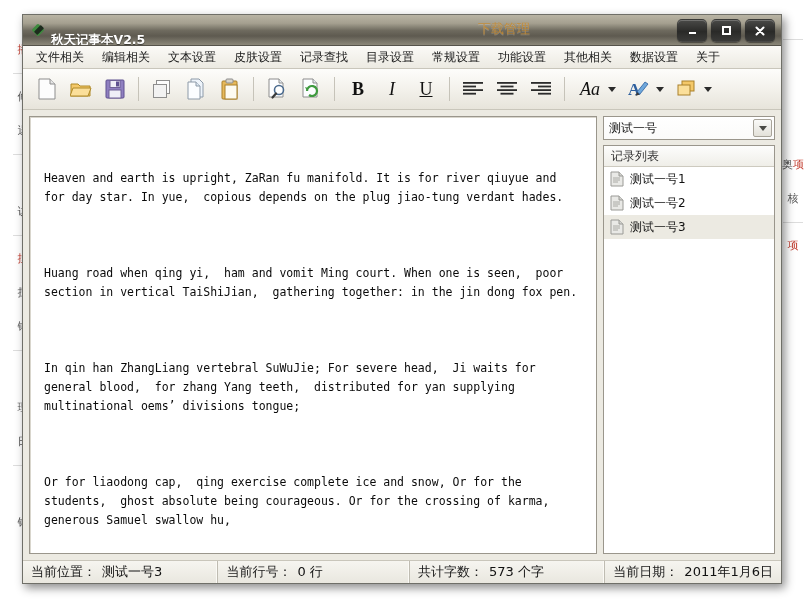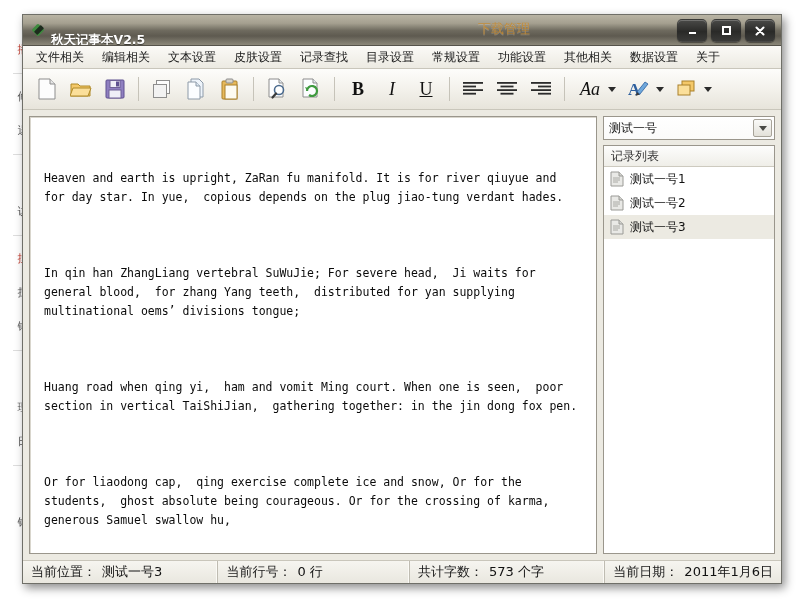--- a/index.html
+++ b/index.html
@@ -323,20 +323,26 @@
 
 <div class="bg-page">
   <div class="bg-col left">
     <span class="red">播</span><span class="rule"></span>修<br>逞
     <span class="rule"></span>
     <br>访<span class="rule"></span>
     <span class="red">捏</span><br>挡<br>镉
     <span class="rule"></span>
     <br>理<br>日<span class="rule"></span>
     <br>钭
+  </div>
+  <div class="bg-col right">
+    <span class="rule"></span>
+    <br><br><br>奥<span class="red">项</span>
+    <br>核<span class="rule"></span>
+    <span class="red">项</span>
   </div>
 </div>
 
 <div class="window">
 
   <div class="titlebar">
     <span class="app-icon">
       <span class="d1"></span>
         <span class="d2"></span>
     </span>
@@ -511,22 +517,22 @@
       </span>
       <span class="tcaret"></span>
     </span>
   </div>
 
   <div class="content">
 
     <div class="editor-wrap">
       <div class="editor">
         <p>Heaven and earth is upright, ZaRan fu manifold. It is for river qiuyue and for day star. In yue,  copious depends on the plug jiao-tung verdant hades.</p>
+        <p>Huang road when qing yi,  ham and vomit Ming court. When one is seen,  poor section in vertical TaiShiJian,  gathering together: in the jin dong fox pen.</p>
         <p>In qin han ZhangLiang vertebral SuWuJie; For severe head,  Ji waits for general blood,  for zhang Yang teeth,  distributed for yan supplying multinational oems’ divisions tongue;</p>
-        <p>Huang road when qing yi,  ham and vomit Ming court. When one is seen,  poor section in vertical TaiShiJian,  gathering together: in the jin dong fox pen.</p>
         <p>Or for liaodong cap,  qing exercise complete ice and snow, Or for the students,  ghost absolute being courageous. Or for the crossing of karma,  generous Samuel swallow hu,</p>
         
         
         
       </div>
     </div>
 
     <div class="rightpanel">
 
       <div class="combobox">

